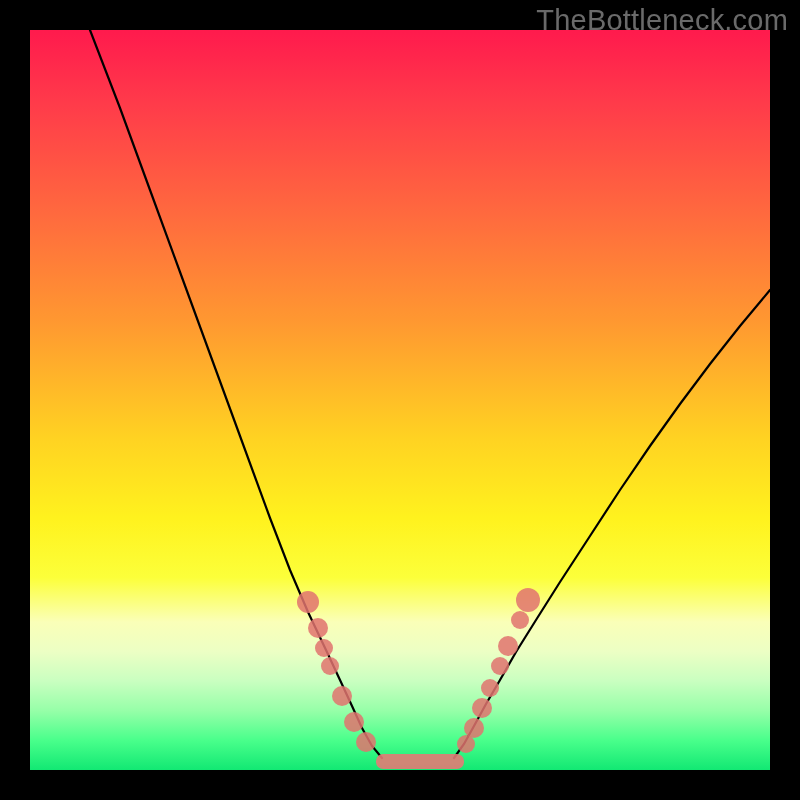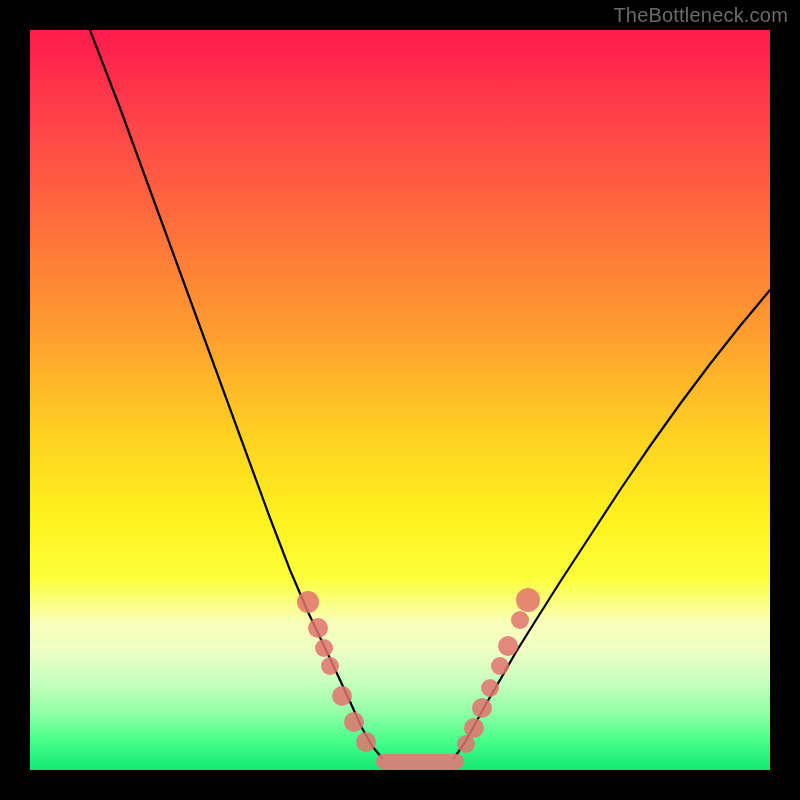--- a/index.html
+++ b/index.html
@@ -39,21 +39,21 @@
       #96ffa8 92%,
       #49ff8b 96%,
       #12e873 100%
     );
   }
   .watermark {
     position: absolute;
     top: 4px;
     right: 12px;
     color: #6a6a6a;
-    font-size: 20px;
+    font-size: 29px;
     font-weight: 500;
     letter-spacing: 0.2px;
     z-index: 5;
   }
   svg.curve {
     position: absolute;
     left: 0;
     top: 0;
     width: 740px;
     height: 740px;

